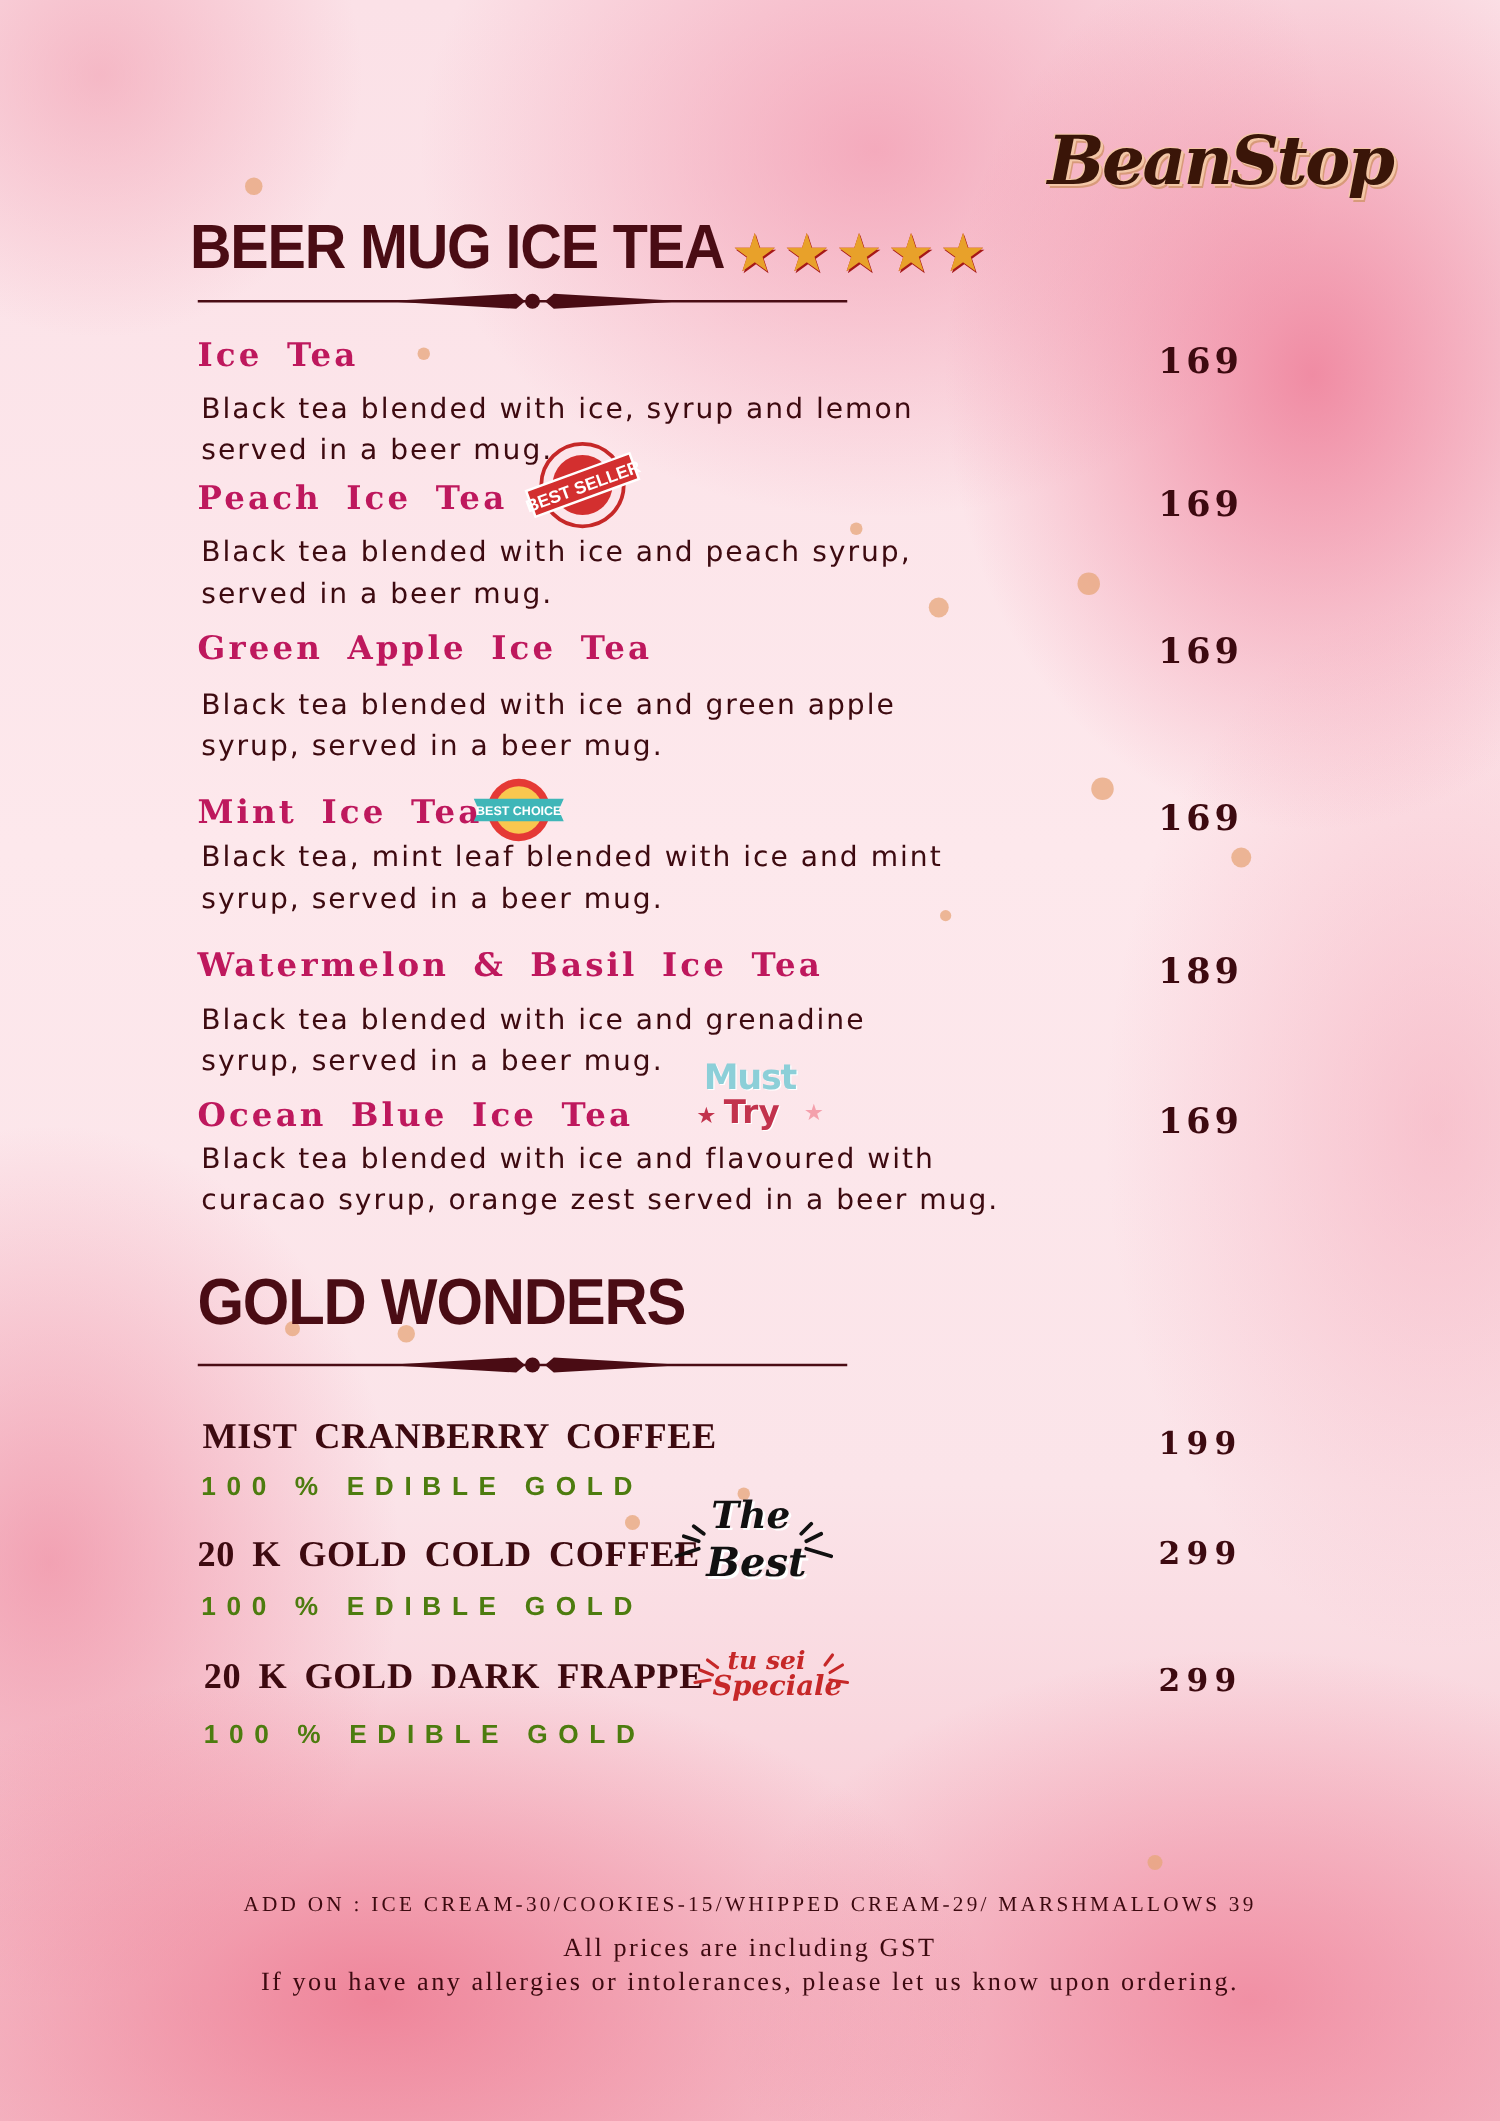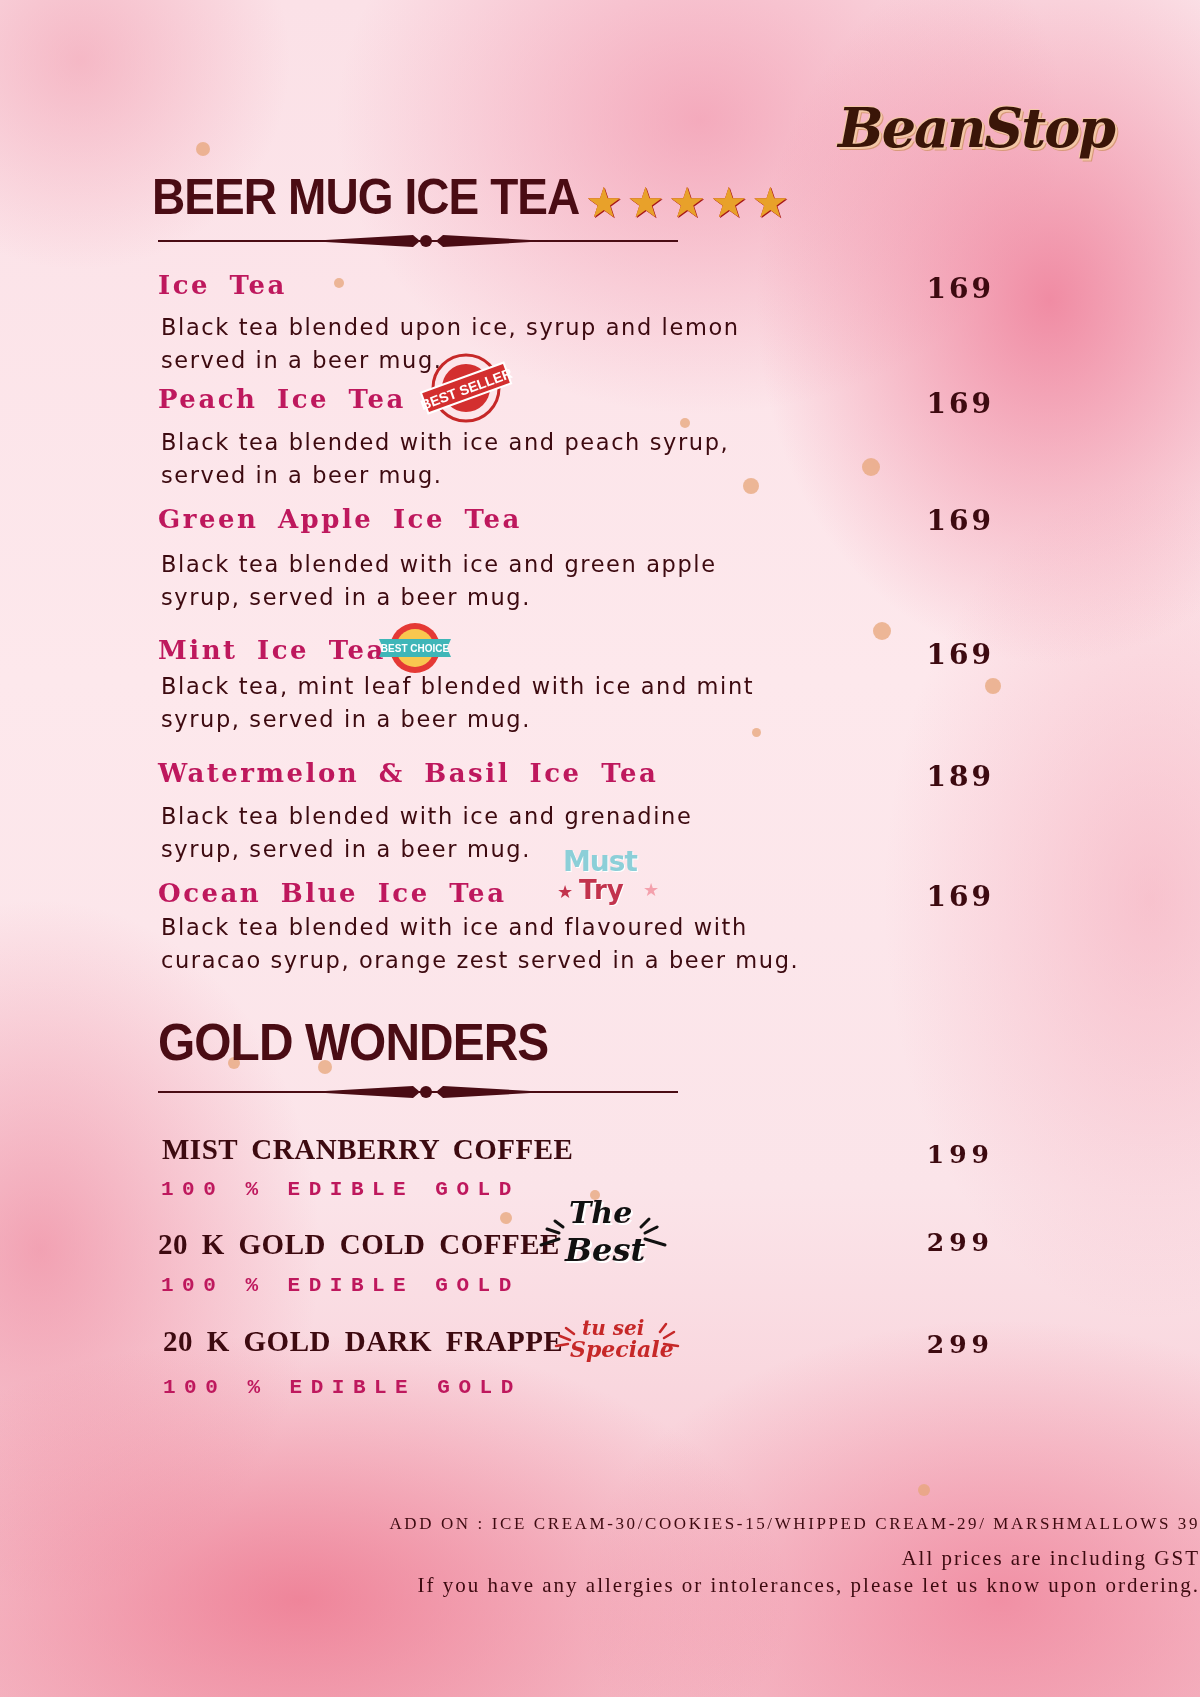--- a/index.html
+++ b/index.html
@@ -26,24 +26,24 @@
   .stars{position:absolute;left:585px;top:178px;font-size:42px;color:#e8a12a;letter-spacing:4px;
     text-shadow:0 0 0 #b71c1c, 1px 1px 0 #a51818;}
   .item-name{position:absolute;font-family:"DejaVu Serif",serif;font-weight:bold;font-size:26px;color:#be185d;
     letter-spacing:2.5px;word-spacing:8px;white-space:nowrap;}
   .item-desc{position:absolute;font-family:"DejaVu Sans",sans-serif;font-size:22.5px;color:#3d0a10;
     line-height:33px;letter-spacing:1.6px;white-space:nowrap;}
   .price{position:absolute;right:206px;font-family:"DejaVu Serif",serif;font-weight:bold;font-size:28px;
     color:#3d0a10;letter-spacing:3px;}
   .gold-name{position:absolute;font-family:"Liberation Serif",serif;font-weight:bold;font-size:29px;color:#3d0a10;
     letter-spacing:.5px;word-spacing:6px;white-space:nowrap;}
-  .gold-sub{position:absolute;font-family:Liberation Mono, monospace;font-weight:bold;font-size:21px;color:#be185d;
+  .gold-sub{position:absolute;font-family:Liberation Sans, sans-serif;font-weight:bold;font-size:21px;color:#4d7c0f;
     letter-spacing:8.5px;white-space:nowrap;}
   .badge{position:absolute;}
-  .footer{position:absolute;left:0;width:1200px;text-align:right;font-family:"Liberation Serif",serif;color:#3d0a10;white-space:nowrap;}
+  .footer{position:absolute;left:0;width:1200px;text-align:center;font-family:"Liberation Serif",serif;color:#3d0a10;white-space:nowrap;}
   .f1{top:1514px;font-size:17px;letter-spacing:2.6px;}
   .f2{top:1546px;font-size:21px;letter-spacing:2px;}
   .f3{top:1573px;font-size:21px;letter-spacing:2px;}
 </style>
 </head>
 <body>
 
 <div class="speck" style="left:196px;top:142px;width:14px;height:14px;"></div>
 <div class="speck" style="left:334px;top:278px;width:10px;height:10px;"></div>
 <div class="speck" style="left:680px;top:418px;width:10px;height:10px;"></div>
@@ -68,21 +68,21 @@
 <svg class="divider" style="left:158px;top:230px;width:520px;height:22px;" viewBox="0 0 520 22">
   <line x1="0" y1="11" x2="520" y2="11" stroke="#4a0c14" stroke-width="2"></line>
   <polygon points="150,11 255,5 262,11 255,17" fill="#4a0c14"></polygon>
   <polygon points="370,11 265,5 258,11 265,17" fill="#4a0c14" transform="translate(20,0)"></polygon>
   <circle cx="268" cy="11" r="6" fill="#4a0c14"></circle>
 </svg>
 
 <div>
   <div class="item-name" style="left:158px;top:270px;">Ice  Tea</div>
   <div class="price" style="top:272px;">169</div>
-  <div class="item-desc" style="left:161px;top:311px;">Black tea blended upon ice, syrup and lemon</div>
+  <div class="item-desc" style="left:161px;top:311px;">Black tea blended with ice, syrup and lemon</div>
   <div class="item-desc" style="left:161px;top:344px;">served in a beer mug.</div>
 </div>
 
 <div>
   <div class="item-name" style="left:158px;top:384px;">Peach Ice  Tea</div>
   <div class="price" style="top:387px;">169</div>
   <div class="item-desc" style="left:161px;top:426px;">Black tea blended with ice and peach syrup,</div>
   <div class="item-desc" style="left:161px;top:459px;">served in a beer mug.</div>
 </div>
 

